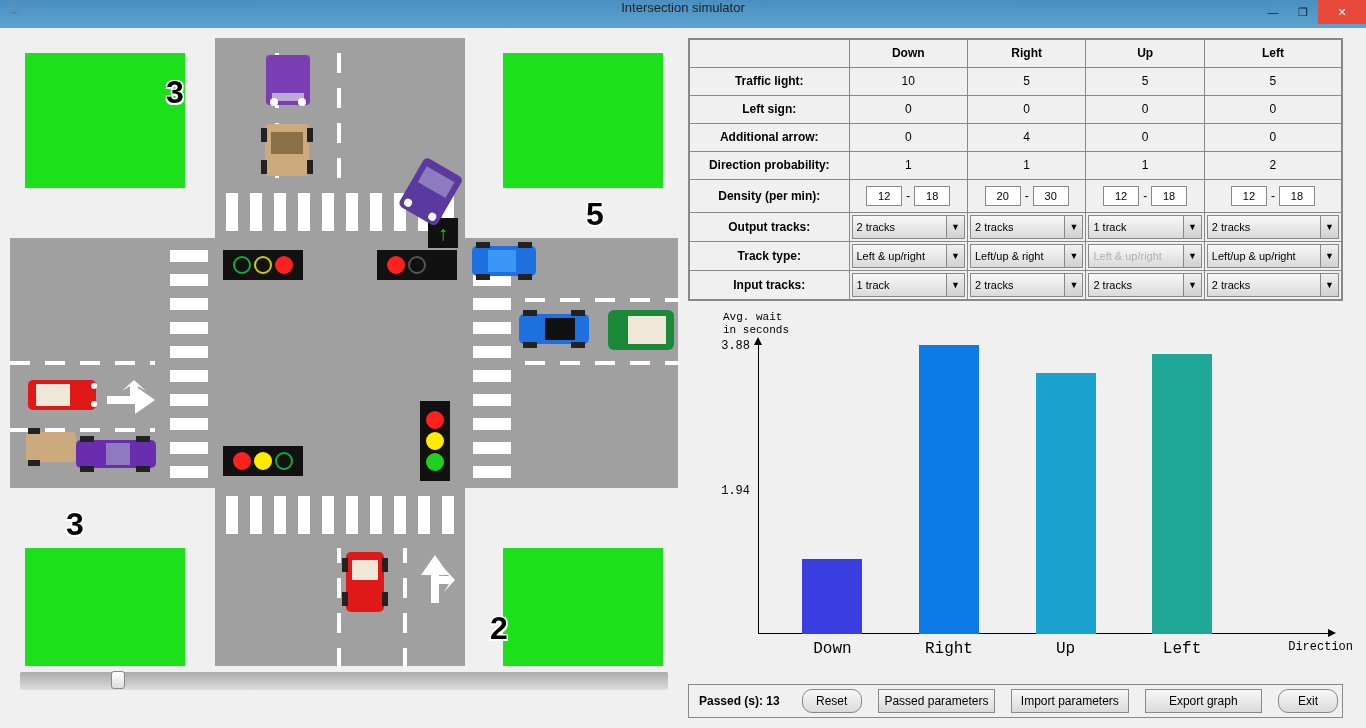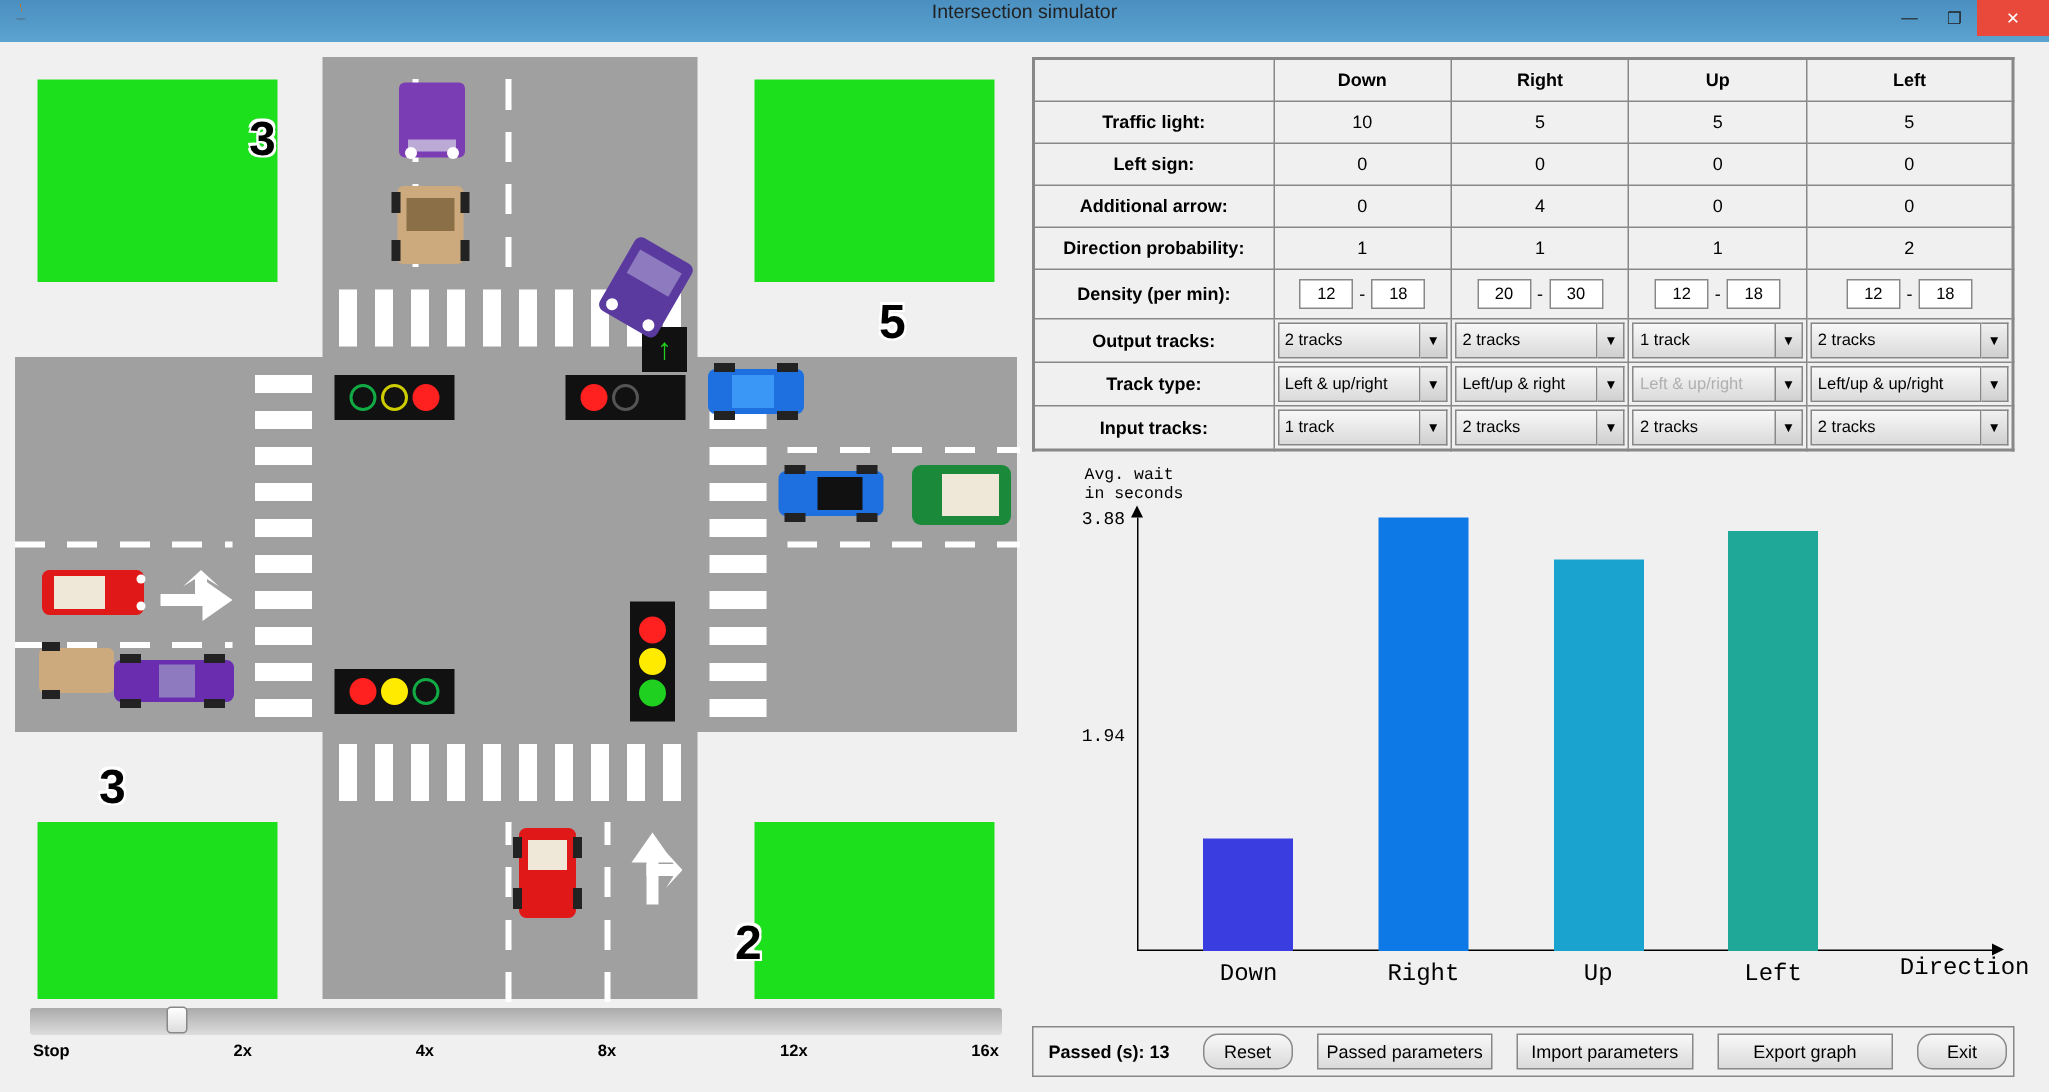--- a/index.html
+++ b/index.html
@@ -69,21 +69,21 @@
   .chart-area { flex: 1; position: relative; margin-top: 4px; font-family: Liberation Mono, monospace; }
   .chart-ylabel { position: absolute; left: 35px; top: 6px; font-size: 11px; line-height: 1.2; }
   .chart-canvas { position: absolute; left: 70px; right: 30px; top: 40px; bottom: 50px; }
   .y-axis { position: absolute; left: 0; top: 0; bottom: 0; width: 1px; background: #000; }
   .x-axis { position: absolute; left: 0; right: -15px; bottom: 0; height: 1px; background: #000; }
   .axis-arrow-y { position: absolute; left: -4px; top: -8px; border-left: 4px solid transparent; border-right: 4px solid transparent; border-bottom: 8px solid #000; }
   .axis-arrow-x { position: absolute; right: -8px; top: -4px; border-top: 4px solid transparent; border-bottom: 4px solid transparent; border-left: 8px solid #000; }
   .bar { position: absolute; bottom: 0; width: 60px; }
   .tick { position: absolute; font-size: 12px; text-align: right; right: 100%; padding-right: 8px; width: 50px; }
   .bar-label { position: absolute; font-size: 16px; text-align: center; top: 100%; padding-top: 6px; width: 90px; }
-  .xlabel { position: absolute; right: -40px; bottom: -20px; font-size: 16px; }
+  .xlabel { position: absolute; right: -40px; bottom: -20px; font-size: 12px; }
   
   .bottom-bar { display: flex; align-items: center; gap: 16px; border: 1px solid #888; padding: 4px; background: #f0f0f0; font-size: 12px; }
   .bottom-bar .label { font-weight: bold; padding: 0 6px; white-space: nowrap; }
   .btn { flex: 1; height: 24px; background: linear-gradient(#f8f8f8, #dadada); border: 1px solid #888; font-size: 12px; cursor: pointer; }
   .btn.small { flex: 0 0 60px; border-radius: 10px; }
 </style>
 </head>
 <body>
 
 <div class="titlebar">
@@ -228,28 +228,20 @@
       <div class="counter" style="left:156px; top:36px;">3</div>
       <div class="counter" style="left:576px; top:158px;">5</div>
       <div class="counter" style="left:56px; top:468px;">3</div>
       <div class="counter" style="left:480px; top:572px;">2</div>
     </div>
 
     <div class="speed-control">
       <div class="slider-track">
         <div class="slider-thumb" id="slider-thumb" style="left: 14%;"></div>
       </div>
-      <div class="slider-labels" id="slider-labels">
-          <span>Stop</span>
-          <span>2x</span>
-          <span>4x</span>
-          <span>8x</span>
-          <span>12x</span>
-          <span>16x</span>
-        </div>
     </div>
   </div>
 
   <div class="control-panel">
     <table class="param-table">
       <thead>
           <tr id="table-head">
             <th></th>
             <th>Down</th>
             <th>Right</th>

